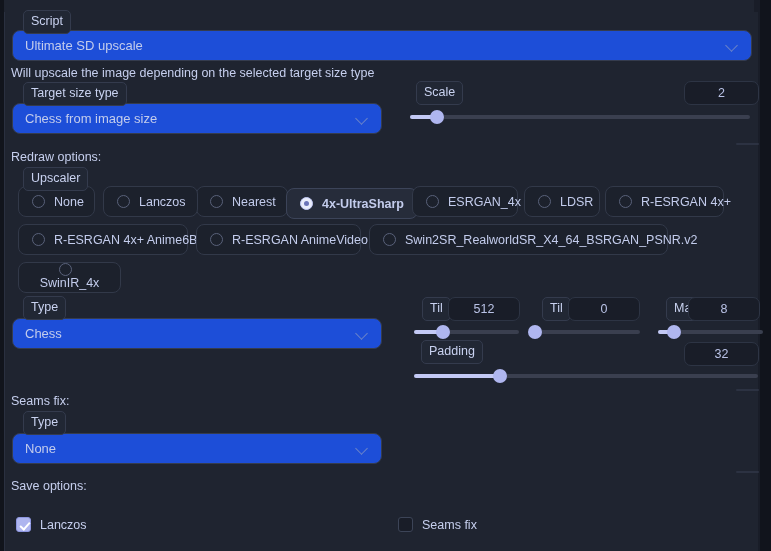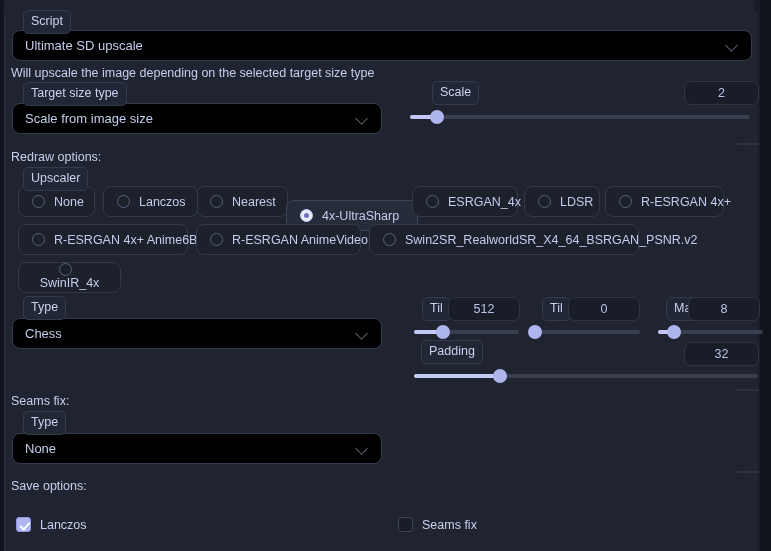--- a/index.html
+++ b/index.html
@@ -54,21 +54,21 @@
     font-size: 12.5px;
     line-height: 1;
     padding: 4px 7px 5px 7px;
     white-space: nowrap;
     z-index: 4;
   }
 
   
   .dropdown {
     position: absolute;
-    background: #000000;
+    background: #1d4ed8;
     border: 1px solid #353c4e;
     border-radius: 8px;
     color: #c3ccec;
     font-size: 13px;
     display: flex;
     align-items: center;
     padding: 0 12px;
     z-index: 2;
     gap: 9px;
   }
@@ -242,25 +242,25 @@
     <div class="fieldlabel" style="left:18px; top:-2px;">Script</div>
     <div class="dropdown" style="left:7px; top:18px; width:740px; height:31px;">
       <span class="dd-text">Ultimate SD upscale</span>
       <span class="chevron"></span>
     </div>
 
     <div class="helptext" style="left:6px; top:54px;">Will upscale the image depending on the selected target size type</div>
 
     <div class="fieldlabel" style="left:18px; top:70px;">Target size type</div>
     <div class="dropdown" style="left:7px; top:91px; width:370px; height:31px;">
-      <span class="dd-text">Scale from image size</span>
+      <span class="dd-text">Chess from image size</span>
       <span class="chevron"></span>
     </div>
 
-    <div class="fieldlabel" style="left:427px; top:69px;text-align:center;">Scale</div>
+    <div class="fieldlabel" style="left:411px; top:69px;text-align:center;">Scale</div>
     <div class="numbox" style="left:679px; top:69px; width:75px;">2</div>
     <div class="slider" style="left:405px; top:98px; width:340px;">
       <div class="track"></div>
       <div class="fill" style="width:8%;"></div>
       <div class="knob" style="left:8%;"></div>
     </div>
 
     <div class="sectionlabel" style="left:6px; top:138px;">Redraw options:</div>
 
     <div class="fieldlabel" style="left:18px; top:155px;">Upscaler</div>
@@ -270,21 +270,21 @@
       <span>None</span>
     </div>
     <div class="radio-pill" style="left:191px; top:174px; width:92px;">
       <span class="radio-dot"></span>
       <span>Nearest</span>
     </div>
     <div class="radio-pill" style="left:98px; top:174px; width:95px;">
       <span class="radio-dot"></span>
       <span>Lanczos</span>
     </div>
-    <div class="radio-pill selected" style="left:281px; top:188px; width:132px;">
+    <div class="radio-pill selected" style="left:281px; top:176px; width:132px;font-weight:bold;">
       <span class="radio-dot"></span>
       <span>4x-UltraSharp</span>
     </div>
     <div class="radio-pill" style="left:407px; top:174px; width:106px;">
       <span class="radio-dot"></span>
       <span>ESRGAN_4x</span>
     </div>
     <div class="radio-pill" style="left:519px; top:174px; width:76px;">
       <span class="radio-dot"></span>
       <span>LDSR</span>
@@ -295,21 +295,21 @@
     </div>
 
     <div class="radio-pill" style="left:13px; top:212px; width:170px;">
       <span class="radio-dot"></span>
       <span>R-ESRGAN 4x+ Anime6B</span>
     </div>
     <div class="radio-pill" style="left:191px; top:212px; width:165px;">
       <span class="radio-dot"></span>
       <span>R-ESRGAN AnimeVideo</span>
     </div>
-    <div class="radio-pill" style="left:364px; top:212px; width:270px;">
+    <div class="radio-pill" style="left:364px; top:212px; width:299px;">
       <span class="radio-dot"></span>
       <span>Swin2SR_RealworldSR_X4_64_BSRGAN_PSNR.v2</span>
     </div>
 
     <div class="radio-pill" style="left:13px; top:250px; width:103px;flex-direction:column;">
       <span class="radio-dot"></span>
       <span>SwinIR_4x</span>
     </div>
 
     <div class="fieldlabel" style="left:18px; top:284px;">Type</div>

